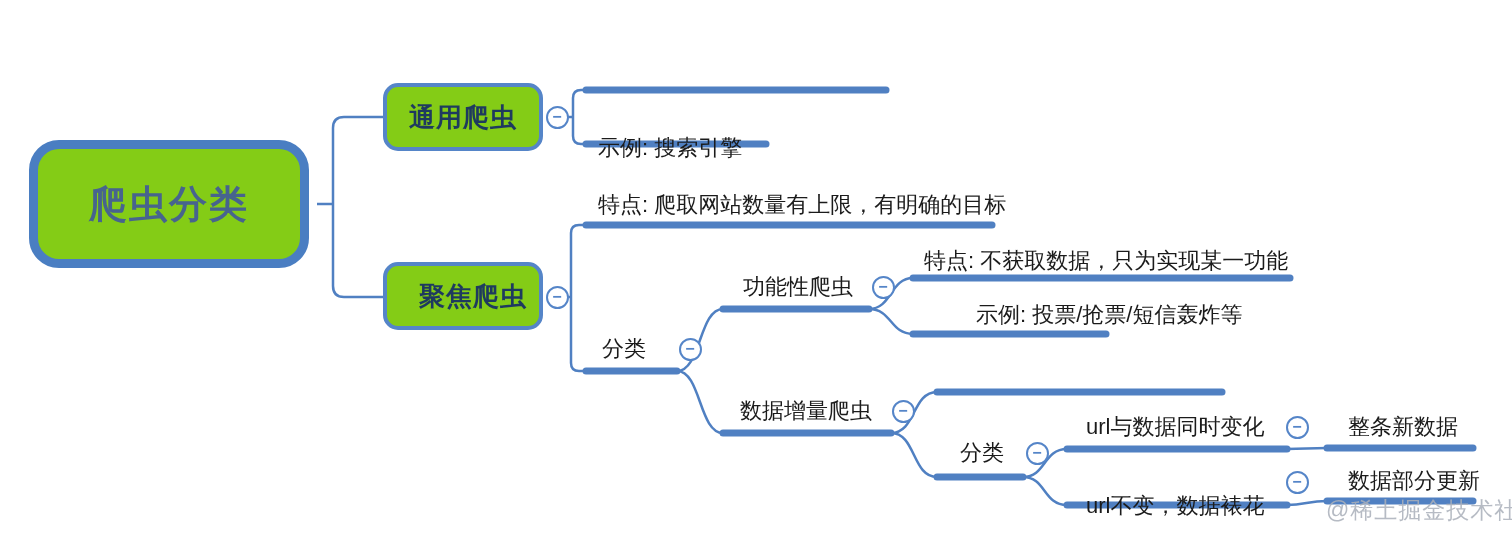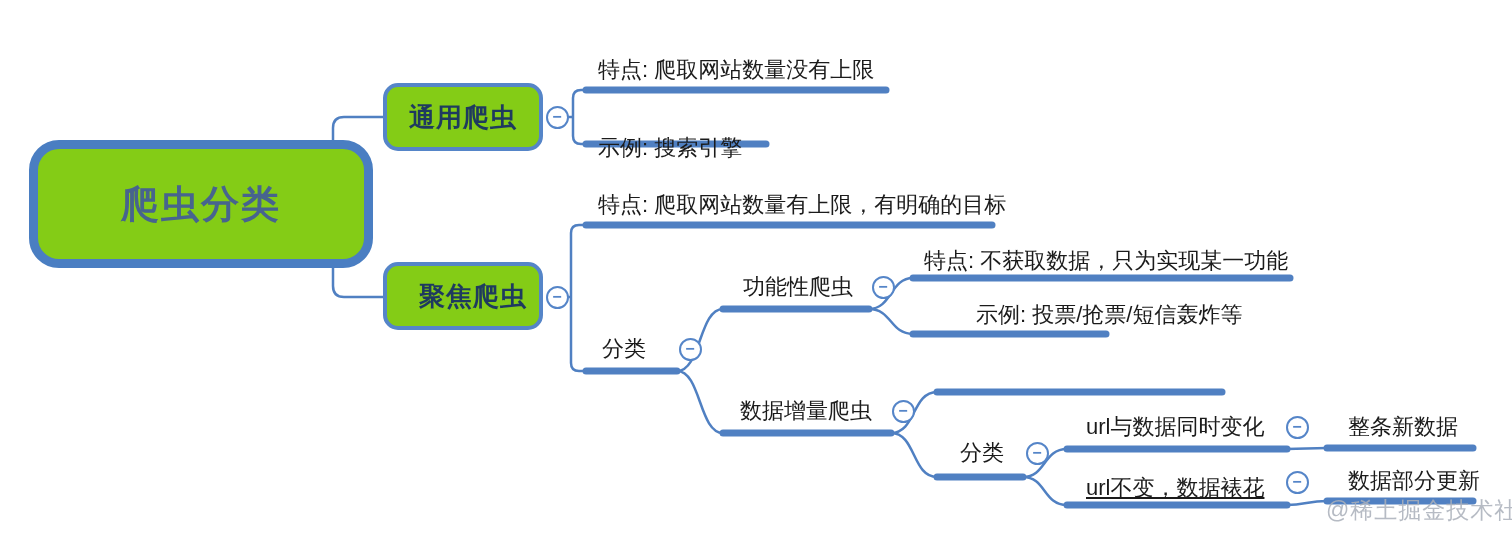--- a/index.html
+++ b/index.html
@@ -7,21 +7,21 @@
     position:relative;width:1512px;height:536px;overflow:hidden;background:#ffffff;
     font-family:"Liberation Sans","DejaVu Sans",sans-serif;
   }
   svg.layer{position:absolute;left:0;top:0;}
   
   .boxnode{
     position:absolute;box-sizing:border-box;background:#84cc16;
     display:flex;align-items:center;justify-content:center;white-space:nowrap;
   }
   .rootnode{
-    left:29px;top:140px;width:344px;height:128px;
+    left:29px;top:140px;width:280px;height:128px;
     border:9px solid #4a7ec2;border-radius:30px;
     color:#47648e;font-size:38px;font-weight:bold;letter-spacing:2px;
   }
   .subnode{
     width:160px;height:68px;border:4px solid #5585c8;border-radius:15px;
     color:#1e3a5f;font-size:26px;font-weight:bold;letter-spacing:1px;
   }
   #node-general{left:383px;top:83px;}
   #node-focused{left:383px;top:262px;padding-left:20px;}
   
@@ -83,31 +83,30 @@
       <line x1="1067" y1="505" x2="1287" y2="505"></line>
       <line x1="1327" y1="448" x2="1473" y2="448"></line>
       <line x1="1327" y1="501" x2="1473" y2="501"></line>
     </g>
   </svg>
 
   <div class="boxnode rootnode">爬虫分类</div>
   <div class="boxnode subnode" id="node-general">通用爬虫</div>
   <div class="boxnode subnode" id="node-focused">聚焦爬虫</div>
 
-  <div class="linelabel" style="left:598px;top:59px;">特点: 爬取网站数量没有上限</div>
   <div class="linelabel" style="left:598px;top:113px;margin-top:24px;">示例: 搜索引擎</div>
   <div class="linelabel" style="left:598px;top:194px;">特点: 爬取网站数量有上限，有明确的目标</div>
   <div class="linelabel" style="left:602px;top:338px;">分类</div>
   <div class="linelabel" style="left:743px;top:276px;">功能性爬虫</div>
   <div class="linelabel" style="left:924px;top:250px;">特点: 不获取数据，只为实现某一功能</div>
   <div class="linelabel" style="left:964px;top:304px;margin-left:12px;">示例: 投票/抢票/短信轰炸等</div>
   <div class="linelabel" style="left:740px;top:400px;">数据增量爬虫</div>
   <div class="linelabel" style="left:960px;top:442px;">分类</div>
   <div class="linelabel" style="left:1086px;top:416px;">url与数据同时变化</div>
-  <div class="linelabel" style="left:1086px;top:477px;text-decoration:underline;">url不变，数据裱花</div>
+  <div class="linelabel" style="left:1086px;top:495px;">url不变，数据裱花</div>
   <div class="linelabel" style="left:1348px;top:416px;">整条新数据</div>
   <div class="linelabel" style="left:1348px;top:470px;">数据部分更新</div>
 
   <div class="collapse" style="left:545.5px;top:105.5px;">−</div>
   <div class="collapse" style="left:545.5px;top:285.5px;">−</div>
   <div class="collapse" style="left:678.5px;top:337.5px;">−</div>
   <div class="collapse" style="left:871.5px;top:275.5px;">−</div>
   <div class="collapse" style="left:891.5px;top:399.5px;">−</div>
   <div class="collapse" style="left:1025.5px;top:441.5px;">−</div>
   <div class="collapse" style="left:1285.5px;top:415.5px;">−</div>

